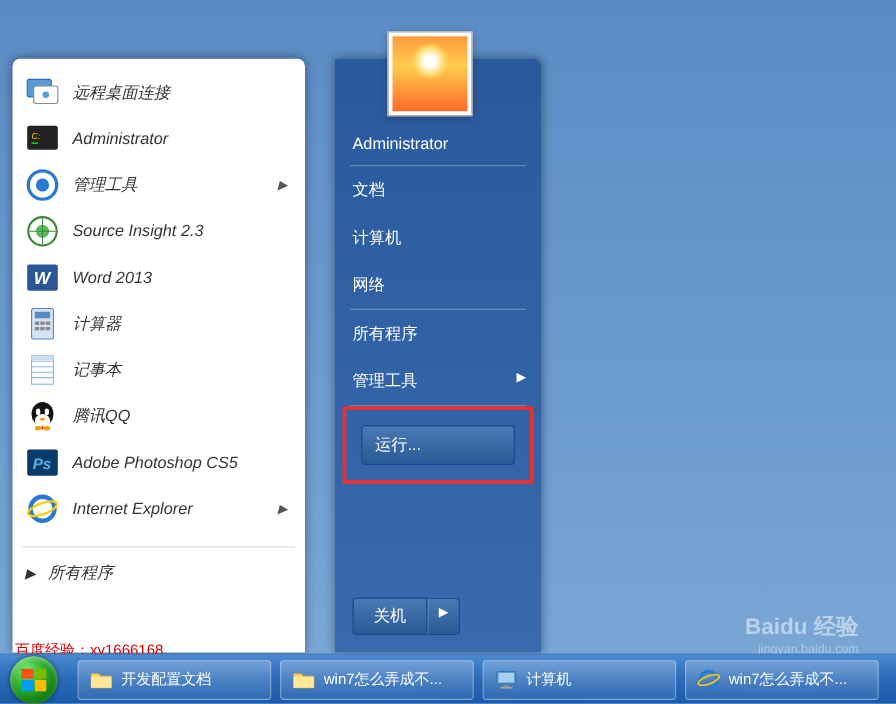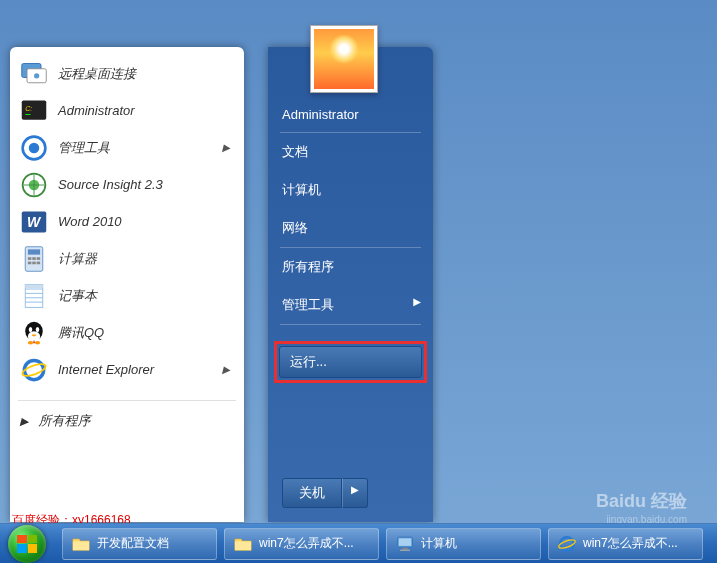--- a/index.html
+++ b/index.html
@@ -22,21 +22,21 @@
     
     .separator { height: 1px; background: #e0e0e0; margin: 4px 8px; }
     
     .all-programs { display: flex; align-items: center; height: 32px; padding: 0 10px; cursor: pointer; font-size: 13px; color: #333; margin-top: 4px; }
     .all-programs .arrow { margin-right: 10px; font-size: 11px; }
     
     .right-item { color: #fff; font-size: 13px; padding: 10px 14px; cursor: pointer; position: relative; }
     .right-separator { height: 1px; background: rgba(255,255,255,0.25); margin: 0 12px; }
     .right-arrow { position: absolute; right: 12px; font-size: 10px; }
     
-    .run-highlight { border: 3px solid #e83030; padding: 2px; margin: 16px 6px; }
+    .run-highlight { border: 3px solid #e83030; padding: 12px; margin: 0 6px; }
     .run-button { background: linear-gradient(to bottom, #4a7ab5, #2a5a95); border: 1px solid #1a4a85; border-radius: 3px; padding: 6px 10px; color: #fff; font-size: 13px; }
     
     .shutdown-area { position: absolute; bottom: 14px; left: 14px; display: flex; }
     .shutdown-btn { background: linear-gradient(to bottom, #4a7ab5, #2a5a95); border: 1px solid #1a4a85; border-radius: 3px 0 0 3px; padding: 5px 16px; color: #fff; font-size: 13px; cursor: pointer; }
     .shutdown-arrow { background: linear-gradient(to bottom, #4a7ab5, #2a5a95); border: 1px solid #1a4a85; border-left: 1px solid rgba(255,255,255,0.2); border-radius: 0 3px 3px 0; padding: 5px 8px; color: #fff; font-size: 10px; cursor: pointer; }
     
     .watermark { position: absolute; left: 12px; bottom: 34px; font-size: 12px; color: #d00; z-index: 30; }
     .watermark-right { position: absolute; right: 30px; bottom: 50px; font-size: 18px; color: rgba(255,255,255,0.5); z-index: 5; font-weight: bold; }
     .watermark-url { position: absolute; right: 30px; bottom: 38px; font-size: 10px; color: rgba(255,255,255,0.4); z-index: 5; }
     
@@ -106,21 +106,21 @@
         </div>
         <span>Source Insight 2.3</span>
       </div>
       <div class="program-item">
         <div class="program-icon">
           <svg viewBox="0 0 32 32">
             <rect x="2" y="4" width="28" height="24" rx="2" fill="#2b5797"></rect>
             <text x="8" y="22" fill="#fff" font-size="16" font-weight="bold">W</text>
           </svg>
         </div>
-        <span>Word 2010</span>
+        <span>Word 2013</span>
       </div>
       <div class="program-item">
         <div class="program-icon">
           <svg viewBox="0 0 32 32">
             <rect x="6" y="2" width="20" height="28" rx="2" fill="#d4e4f4" stroke="#5a8ac4"></rect>
             <rect x="9" y="5" width="14" height="6" fill="#5a8ac4"></rect>
             <rect x="9" y="14" width="4" height="3" fill="#888"></rect>
             <rect x="14" y="14" width="4" height="3" fill="#888"></rect>
             <rect x="19" y="14" width="4" height="3" fill="#888"></rect>
             <rect x="9" y="19" width="4" height="3" fill="#888"></rect>
@@ -147,20 +147,29 @@
             <ellipse cx="16" cy="20" rx="7" ry="6" fill="#fff"></ellipse>
             <ellipse cx="12" cy="12" rx="2" ry="3" fill="#fff"></ellipse>
             <ellipse cx="20" cy="12" rx="2" ry="3" fill="#fff"></ellipse>
             <ellipse cx="12" cy="27" rx="3" ry="2" fill="#ff9900"></ellipse>
             <ellipse cx="20" cy="27" rx="3" ry="2" fill="#ff9900"></ellipse>
             <path d="M14 18 Q16 20 18 18" stroke="#ff9900" stroke-width="2" fill="#ffcc00"></path>
             <path d="M16 24 Q14 28 16 28 Q18 28 16 24" fill="#e03030"></path>
           </svg>
         </div>
         <span>腾讯QQ</span>
+      </div>
+      <div class="program-item">
+        <div class="program-icon">
+          <svg viewBox="0 0 32 32">
+            <rect x="2" y="4" width="28" height="24" rx="2" fill="#0a3a6a"></rect>
+            <text x="7" y="22" fill="#5ab0e0" font-size="14" font-weight="bold">Ps</text>
+          </svg>
+        </div>
+        <span>Adobe Photoshop CS5</span>
       </div>
       <div class="program-item">
         <div class="program-icon">
           <svg viewBox="0 0 32 32">
             <circle cx="16" cy="16" r="11" fill="none" stroke="#2a7ad4" stroke-width="4"></circle>
             <ellipse cx="16" cy="16" rx="14" ry="5" fill="none" stroke="#ffcc00" stroke-width="2" transform="rotate(-20 16 16)"></ellipse>
           </svg>
         </div>
         <span>Internet Explorer</span>
         <span class="program-arrow">▶</span>

